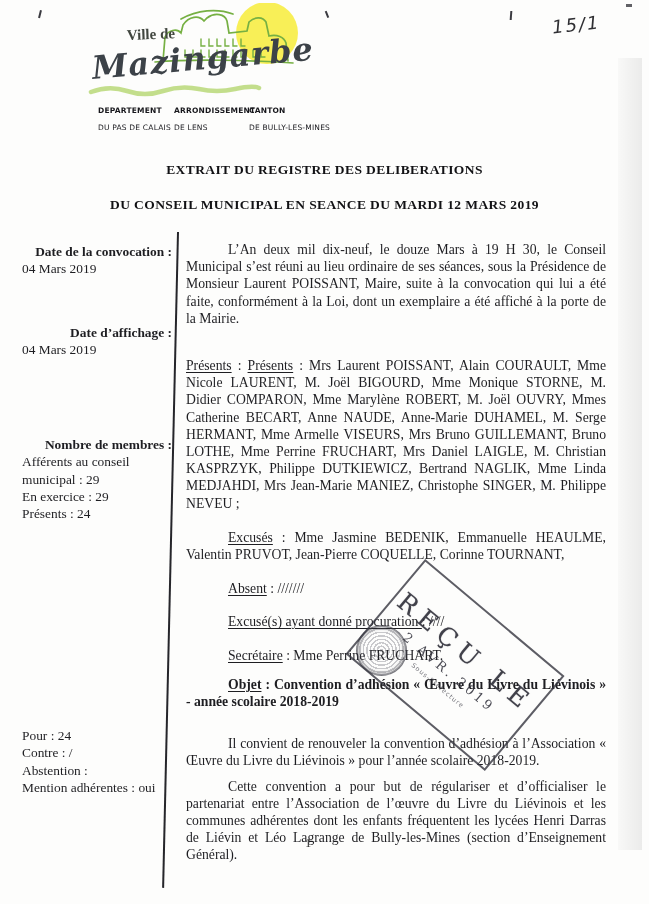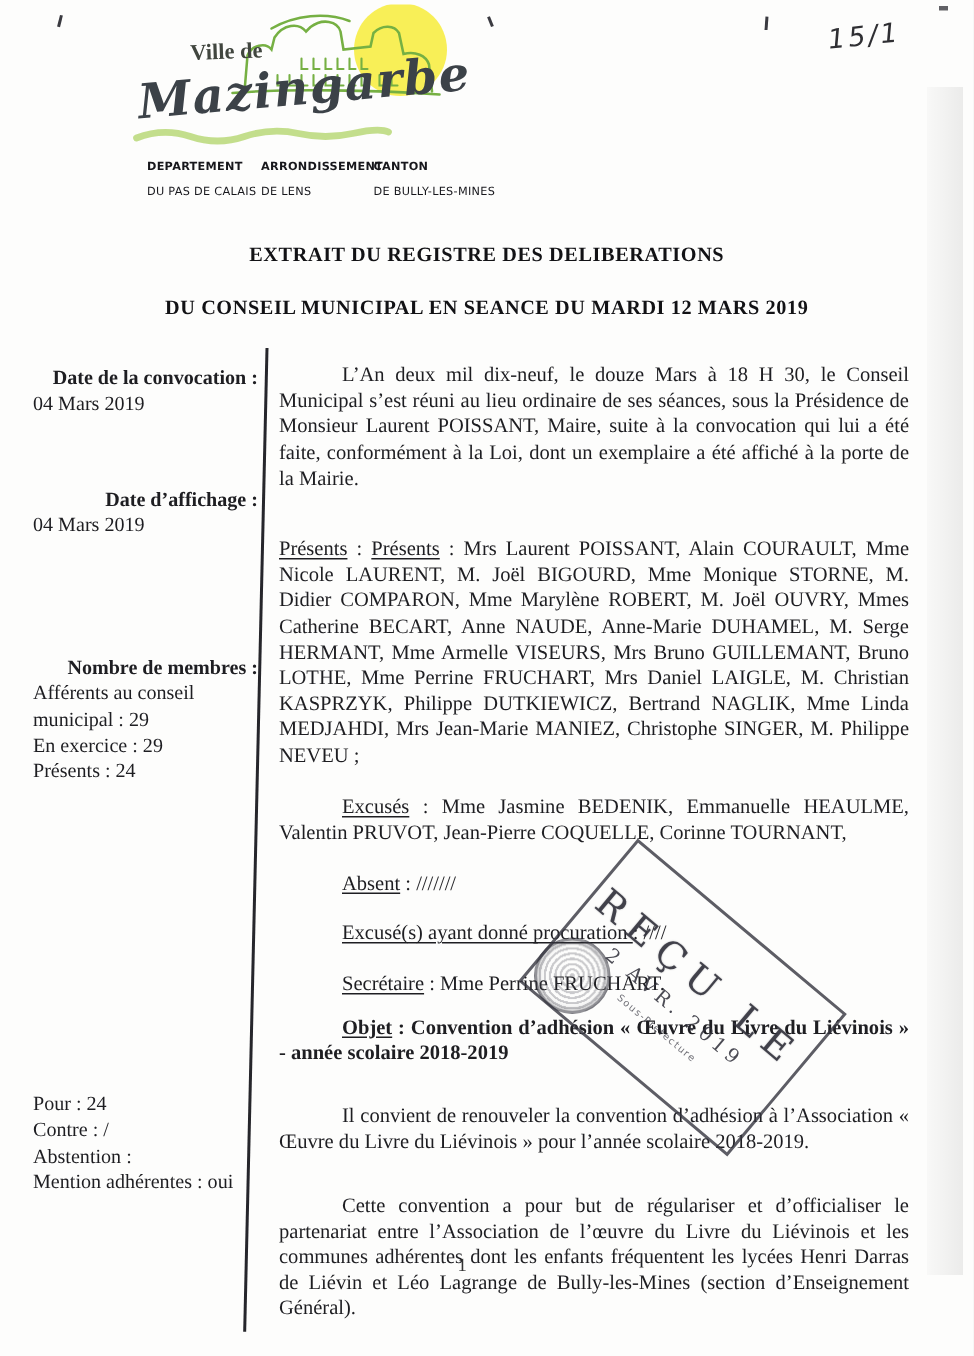--- a/index.html
+++ b/index.html
@@ -147,28 +147,28 @@
     <div>Présents : 24</div>
   </div>
   <div class="side sb4">
     <div>Pour : 24</div>
     <div>Contre : /</div>
     <div>Abstention :</div>
     <div>Mention adhérentes : oui</div>
   </div>
 
   <div class="main">
-      <p class="ind" style="margin-bottom: 30px;"><span>L’An deux mil dix-neuf, le douze Mars à 18 H 30, le Conseil Municipal s’est réuni au lieu ordinaire de ses séances, sous la Présidence de Monsieur Laurent POISSANT, Maire, suite à la convocation qui lui a été faite, conformément à la Loi, dont un exemplaire a été affiché à la porte de la Mairie.</span></p>
+      <p class="ind" style="margin-bottom: 30px;"><span>L’An deux mil dix-neuf, le douze Mars à 19 H 30, le Conseil Municipal s’est réuni au lieu ordinaire de ses séances, sous la Présidence de Monsieur Laurent POISSANT, Maire, suite à la convocation qui lui a été faite, conformément à la Loi, dont un exemplaire a été affiché à la porte de la Mairie.</span></p>
       <p class="" style="margin-bottom: 17px;"><span class="run-u">Présents</span><span> : </span><span class="run-u">Présents</span><span> : Mrs Laurent POISSANT, Alain COURAULT, Mme Nicole LAURENT, M. Joël BIGOURD, Mme Monique STORNE, M. Didier COMPARON, Mme Marylène ROBERT, M. Joël OUVRY, Mmes Catherine BECART, Anne NAUDE, Anne-Marie DUHAMEL, M. Serge HERMANT, Mme Armelle VISEURS, Mrs Bruno GUILLEMANT, Bruno LOTHE, Mme Perrine FRUCHART, Mrs Daniel LAIGLE, M. Christian KASPRZYK, Philippe DUTKIEWICZ, Bertrand NAGLIK, Mme Linda MEDJAHDI, Mrs Jean-Marie MANIEZ, Christophe SINGER, M. Philippe NEVEU ;</span></p>
       <p class="ind" style="margin-bottom: 17px;"><span class="run-u">Excusés</span><span> : Mme Jasmine BEDENIK, Emmanuelle HEAULME, Valentin PRUVOT, Jean-Pierre COQUELLE, Corinne TOURNANT,</span></p>
       <p class="ind" style="margin-bottom: 16px;"><span class="run-u">Absent</span><span> : ///////</span></p>
       <p class="ind" style="margin-bottom: 16px;"><span class="run-u">Excusé(s) ayant donné procuration </span><span>: ////</span></p>
       <p class="ind" style="margin-bottom: 12px;"><span class="run-u">Secrétaire</span><span> : Mme Perrine FRUCHART.</span></p>
       <p class="ind" style="margin-bottom: 25px;"><span class="run-b run-u">Objet</span><span class="run-b"> : </span><span class="run-b">Convention d’adhésion « Œuvre du Livre du Liévinois » - année scolaire 2018-2019</span></p>
-      <p class="ind" style="margin-bottom: 25px;"><span>Il convient de renouveler la convention d’adhésion à l’Association « Œuvre du Livre du Liévinois » pour l’année scolaire 2018-2019.</span></p>
+      <p class="ind" style="margin-bottom: 8px;"><span>Il convient de renouveler la convention d’adhésion à l’Association « Œuvre du Livre du Liévinois » pour l’année scolaire 2018-2019.</span></p>
       <p class="ind" style="margin-bottom: 0px;"><span>Cette convention a pour but de régulariser et d’officialiser le partenariat entre l’Association de l’œuvre du Livre du Liévinois et les communes adhérentes dont les enfants fréquentent les lycées Henri Darras de Liévin et Léo Lagrange de Bully-les-Mines (section d’Enseignement Général).</span></p>
     </div>
 
   <div class="seal"></div>
   <div class="stamp">
     <div class="s1">REÇU LE</div>
     <div class="s2">2 AVR. 2019</div>
     <div class="s3">Sous-Préfecture</div>
   </div>
 

